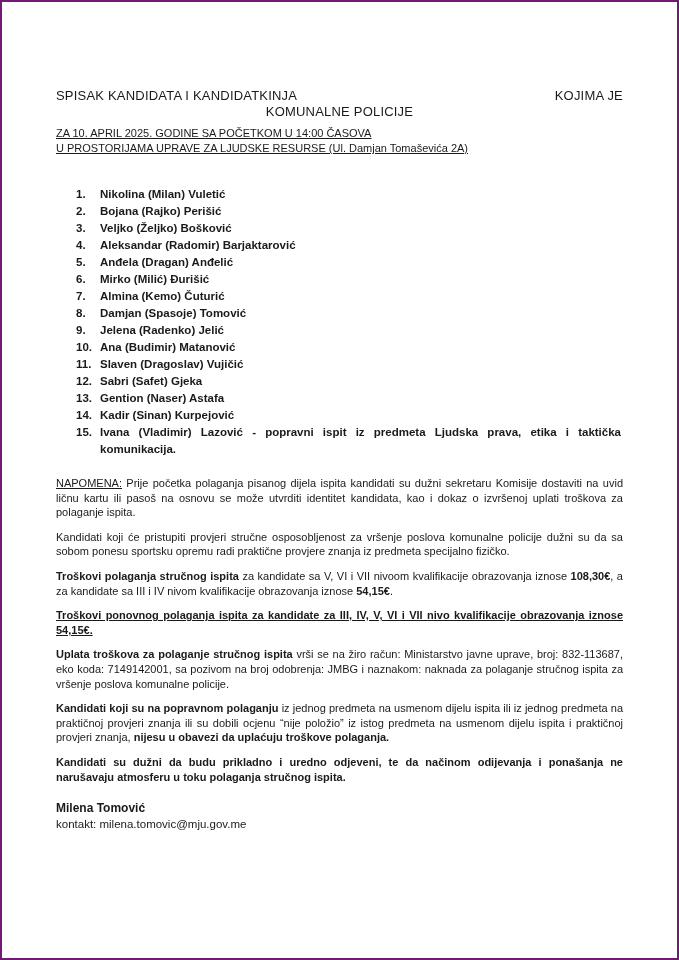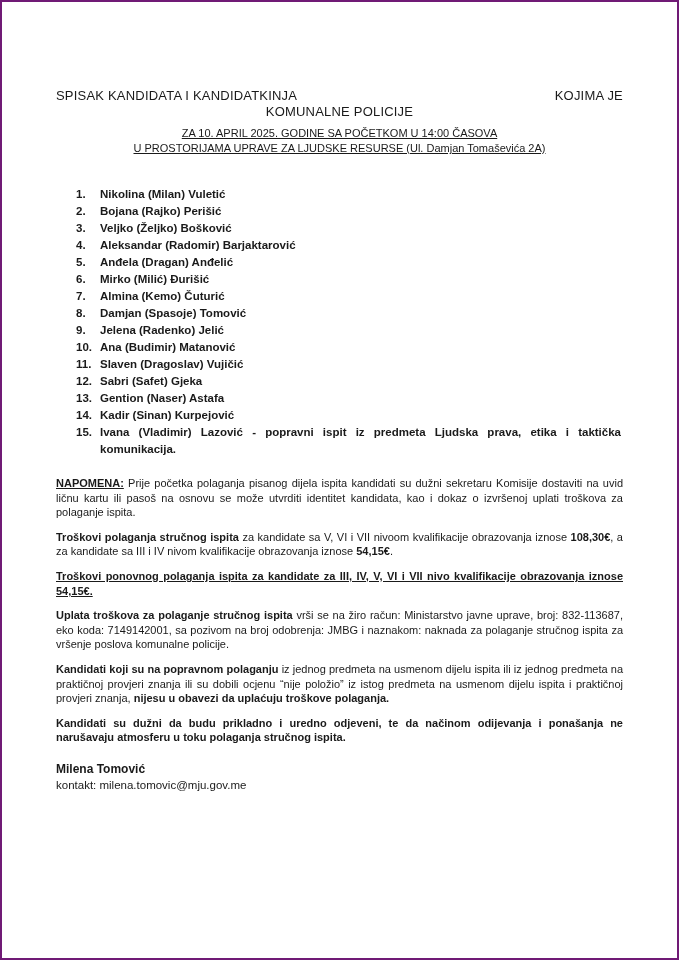--- a/index.html
+++ b/index.html
@@ -24,21 +24,20 @@
     line-height: 16px;
     letter-spacing: 0.2px;
   }
   .title-center {
     text-align: center;
     font-size: 13px;
     line-height: 16px;
     letter-spacing: 0.2px;
   }
   .subtitle {
-    text-align: center;
     font-size: 11px;
     line-height: 15px;
     text-decoration: underline;
   }
   .subtitle.first { margin-top: 6px; }
   .candidate-list {
     margin-top: 30px;
     padding-left: 20px;
     padding-right: 2px;
   }
@@ -153,21 +152,22 @@
         <span class="num">14.</span>
         <span class="name">Kadir (Sinan) Kurpejović</span>
       </div>
       <div class="list-row">
         <span class="num">15.</span>
         <span class="name">Ivana (Vladimir) Lazović - popravni ispit iz predmeta Ljudska prava, etika i taktička komunikacija.</span>
       </div>
     </div>
 
   <div class="notes">
-      <p class="para"><span style="font-weight: bold; text-decoration: underline;">NAPOMENA:</span><span> Prije početka polaganja pisanog dijela ispita kandidati su dužni sekretaru Komisije dostaviti na uvid ličnu kartu ili pasoš na osnovu se može utvrditi identitet kandidata, kao i dokaz o izvršenoj uplati troškova za polaganje ispita.</span></p>
+      <p class="para"><span style="font-weight: normal; text-decoration: underline;">NAPOMENA:</span><span> Prije početka polaganja pisanog dijela ispita kandidati su dužni sekretaru Komisije dostaviti na uvid ličnu kartu ili pasoš na osnovu se može utvrditi identitet kandidata, kao i dokaz o izvršenoj uplati troškova za polaganje ispita.</span></p>
+      <p class="para"><span>Kandidati koji će pristupiti provjeri stručne osposobljenost za vršenje poslova komunalne policije dužni su da sa sobom ponesu sportsku opremu radi praktične provjere znanja iz predmeta specijalno fizičko.</span></p>
       <p class="para"><span style="font-weight: bold;">Troškovi polaganja stručnog ispita</span><span> za kandidate sa V, VI i VII nivoom kvalifikacije obrazovanja iznose </span><span style="font-weight: bold;">108,30€</span><span>, a za kandidate sa III i IV nivom kvalifikacije obrazovanja iznose </span><span style="font-weight: bold;">54,15€</span><span>.</span></p>
       <p class="para"><span style="font-weight: bold; text-decoration: underline;">Troškovi ponovnog polaganja ispita za kandidate za III, IV, V, VI i VII nivo kvalifikacije obrazovanja iznose 54,15€.</span></p>
       <p class="para"><span style="font-weight: bold;">Uplata troškova za polaganje stručnog ispita</span><span> vrši se na žiro račun: Ministarstvo javne uprave, broj: 832-113687, eko koda: 7149142001, sa pozivom na broj odobrenja: JMBG i naznakom: naknada za polaganje stručnog ispita za vršenje poslova komunalne policije.</span></p>
       <p class="para"><span style="font-weight: bold;">Kandidati koji su na popravnom polaganju</span><span> iz jednog predmeta na usmenom dijelu ispita ili iz jednog predmeta na praktičnoj provjeri znanja ili su dobili ocjenu “nije položio” iz istog predmeta na usmenom dijelu ispita i praktičnoj provjeri znanja, </span><span style="font-weight: bold;">nijesu u obavezi da uplaćuju troškove polaganja.</span></p>
       <p class="para"><span style="font-weight: bold;">Kandidati su dužni da budu prikladno i uredno odjeveni, te da načinom odijevanja i ponašanja ne narušavaju atmosferu u toku polaganja stručnog ispita.</span></p>
     </div>
 
   <div class="footer">
     <div class="footer-name">Milena Tomović</div>
     <div class="footer-contact">kontakt: milena.tomovic@mju.gov.me</div>

